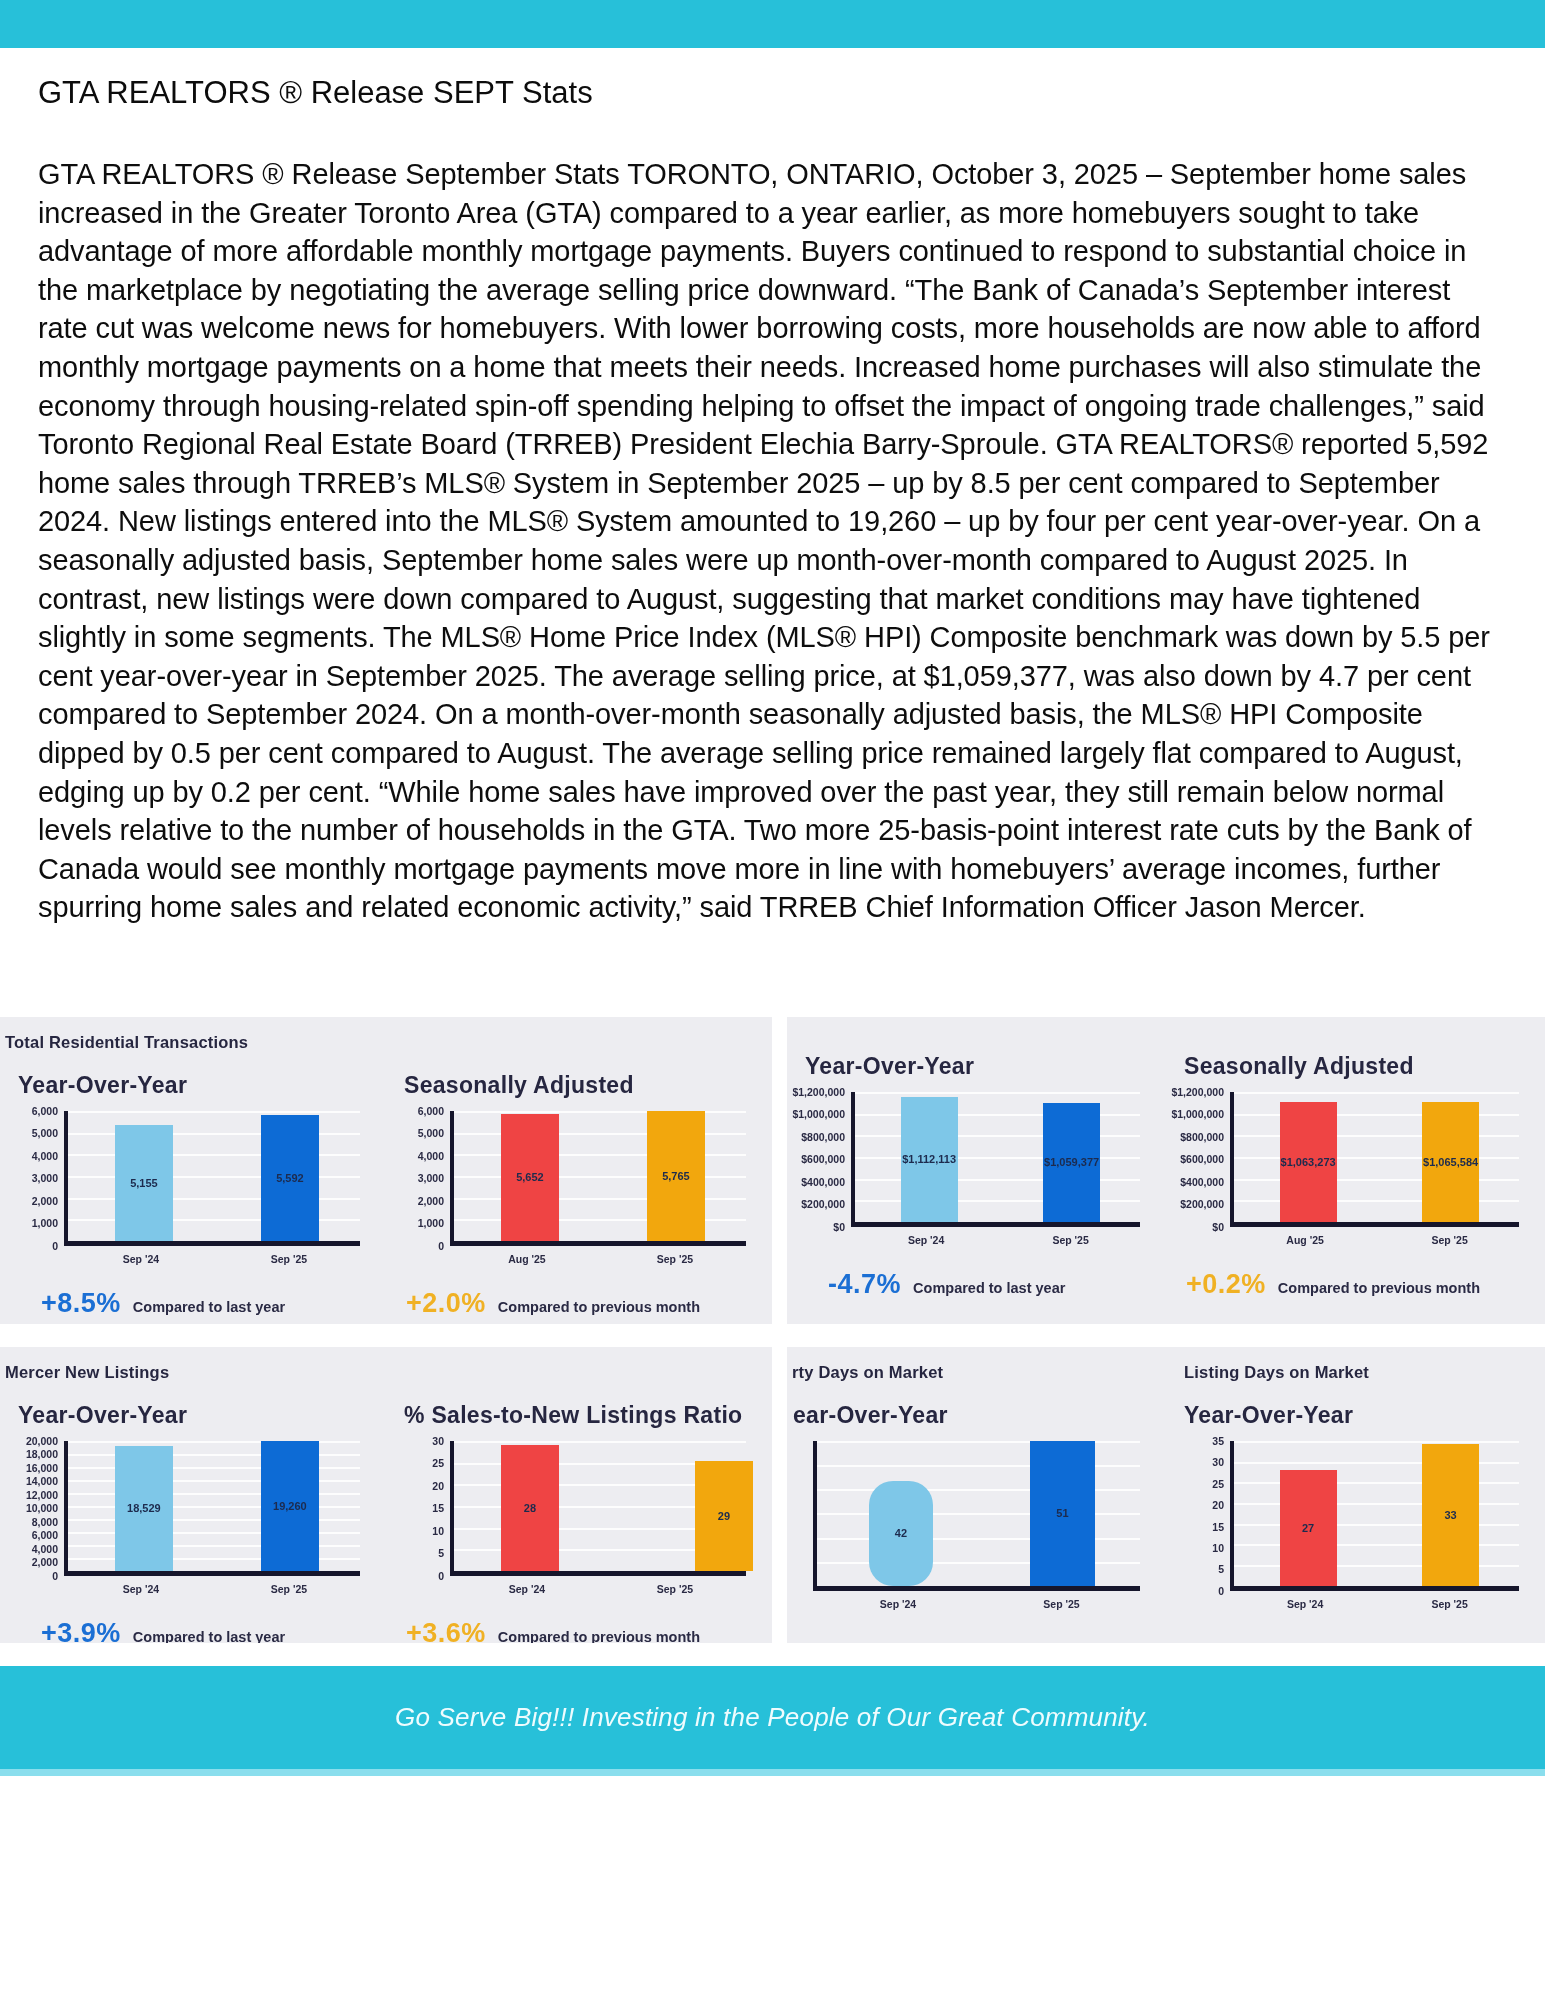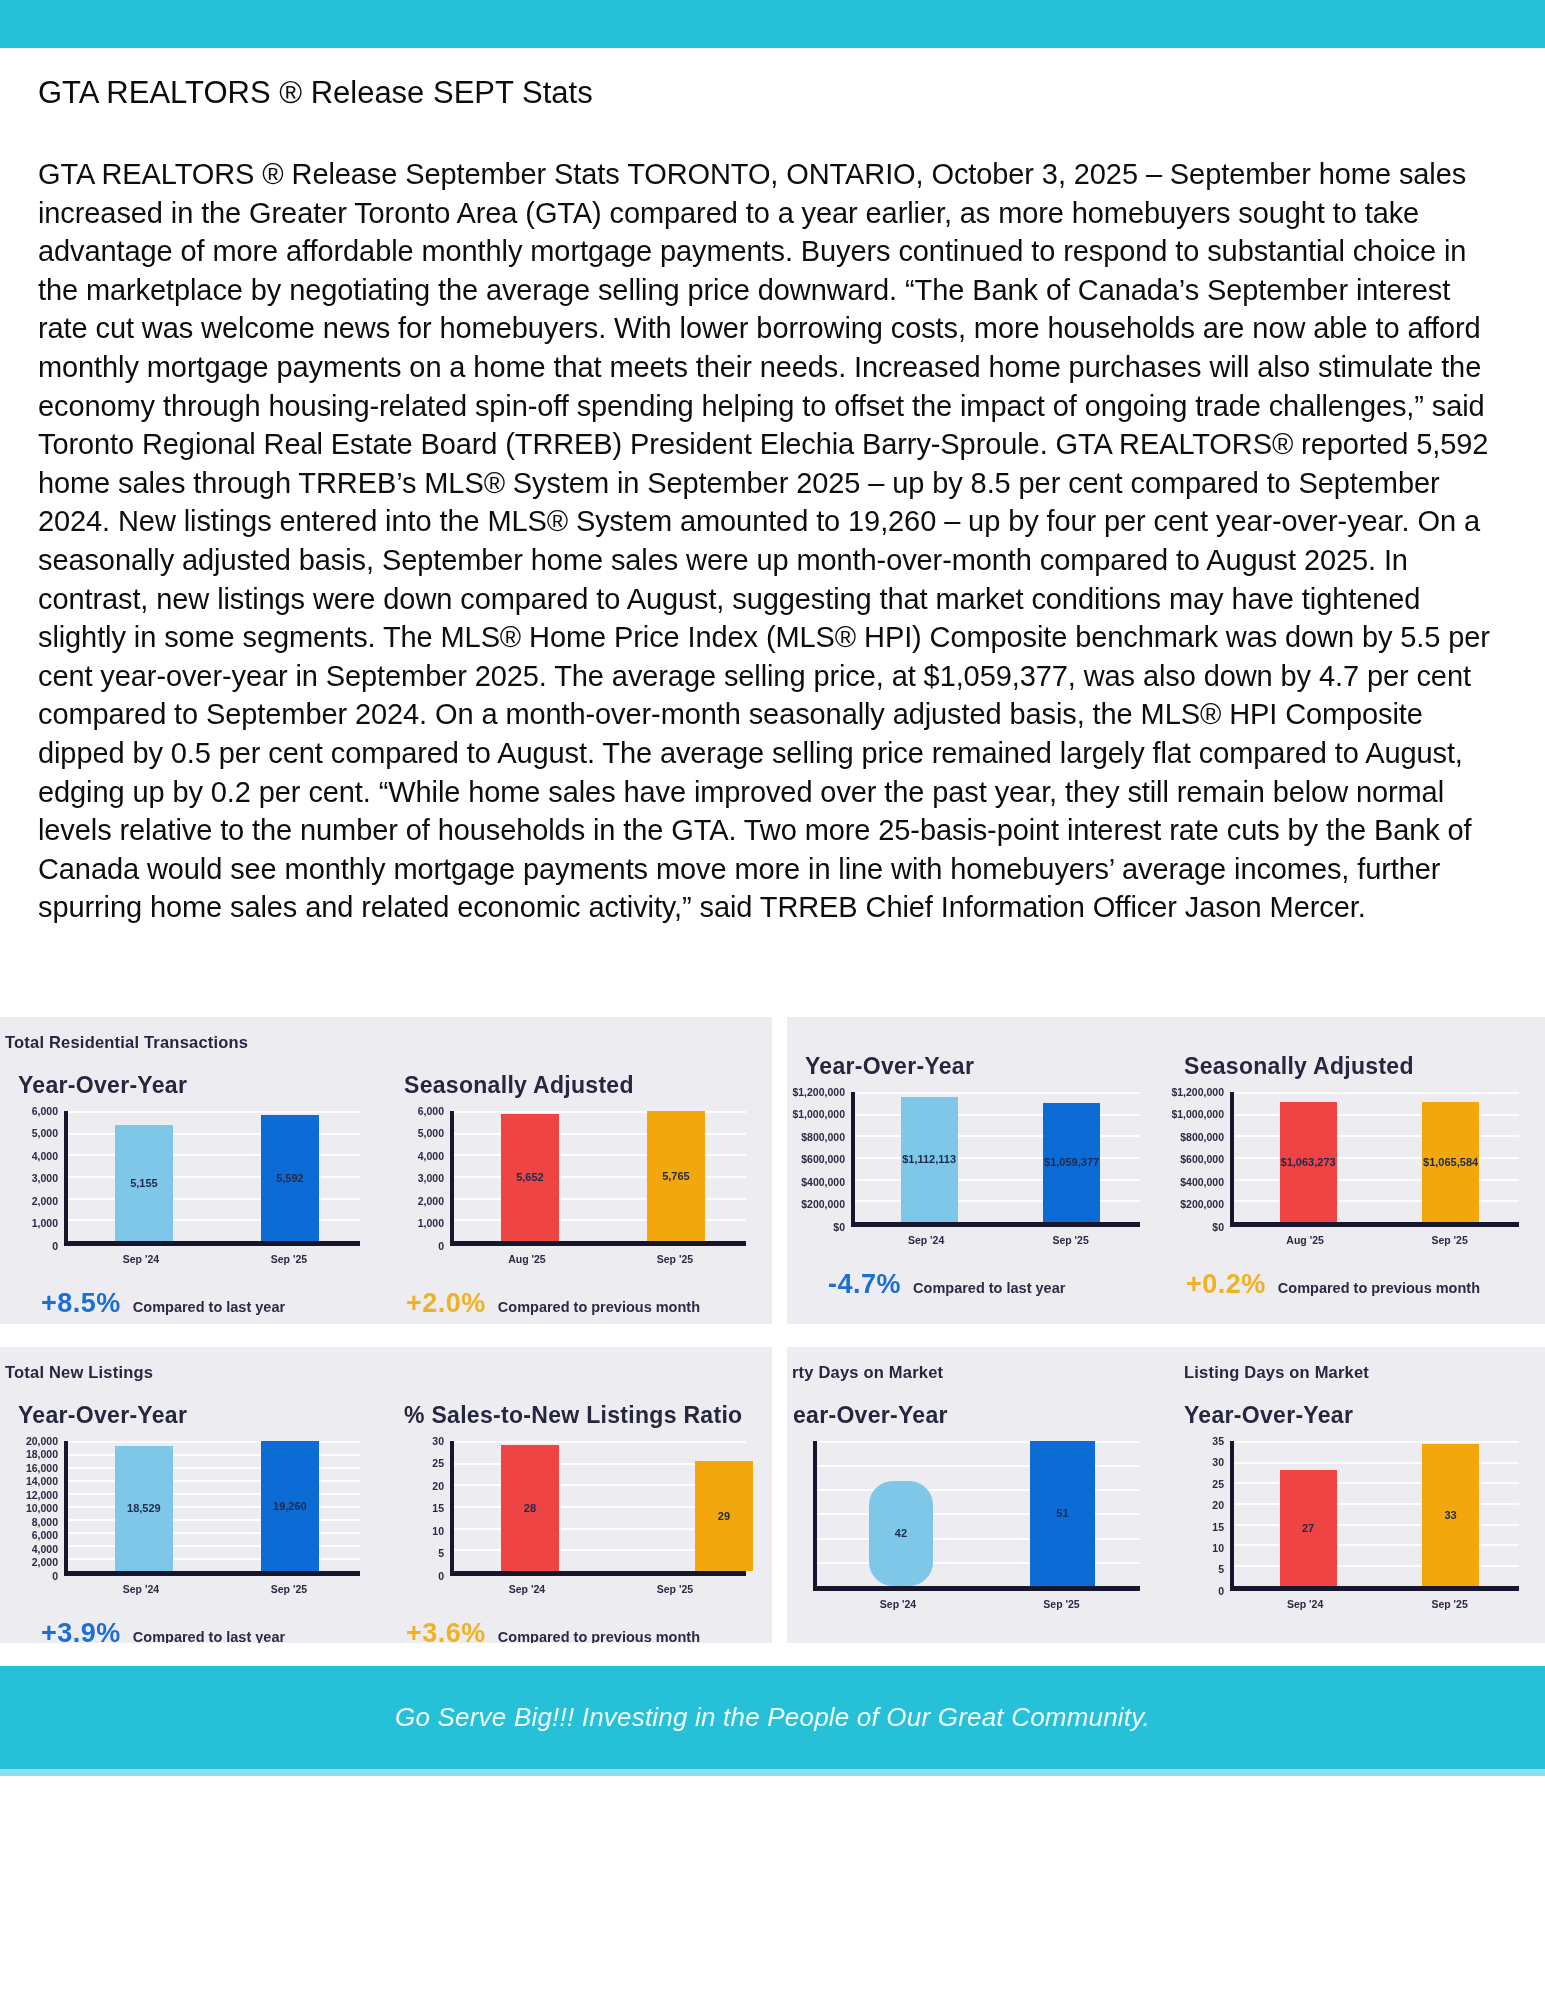--- a/index.html
+++ b/index.html
@@ -244,21 +244,21 @@
             <span class="note">Compared to previous month</span>
           </div>
         </div>
       </div>
     </section>
   </div>
 
   <div class="chart-row-outer">
     <section class="panel left r2">
       <div class="panel-titles">
-        <div class="panel-title">Total New Listings</div>
+        <div class="panel-title">Mercer New Listings</div>
         <div class="panel-title second"></div>
       </div>
       <div class="chart-row">
         <div class="chart-group">
           <div class="chart-heading">Year-Over-Year</div>
           <div class="plot-row">
             <div class="yaxis" style="height: 135px;">
                 <div class="ytick" style="top: 0%;">20,000</div>
                 <div class="ytick" style="top: 10%;">18,000</div>
                 <div class="ytick" style="top: 20%;">16,000</div>

